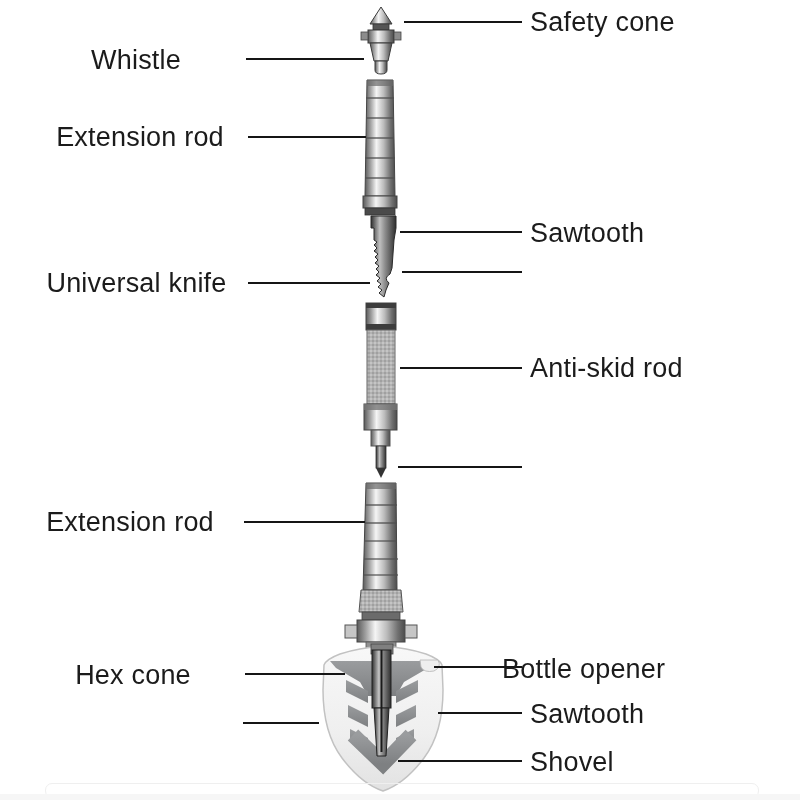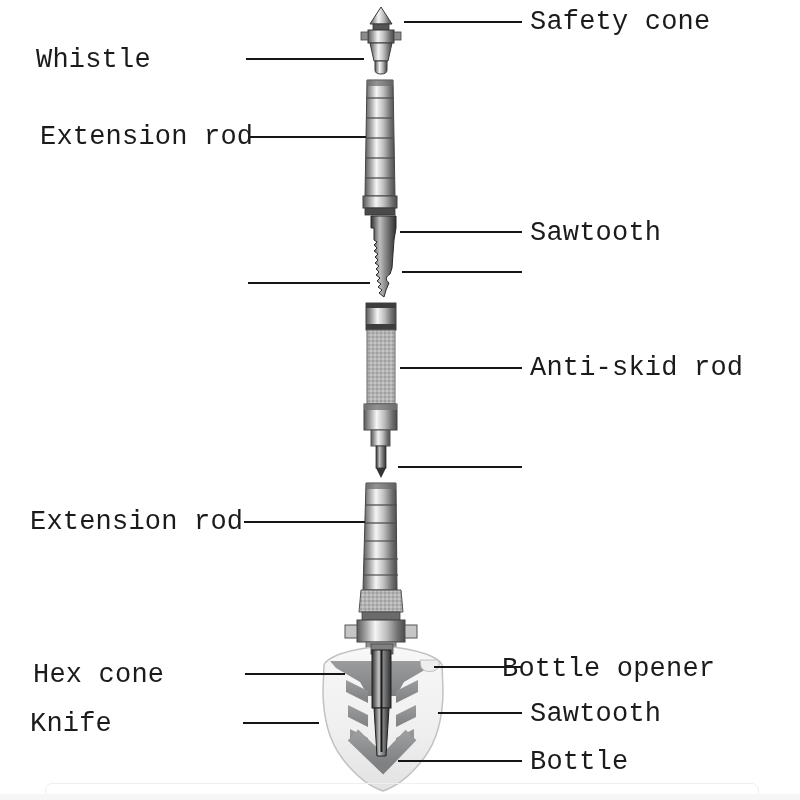--- a/index.html
+++ b/index.html
@@ -3,23 +3,23 @@
 <meta charset="utf-8">
 <style>
   html,body{margin:0;padding:0;}
   body{
     width:800px;height:800px;background:#ffffff;overflow:hidden;
     font-family:"Liberation Sans","DejaVu Sans",sans-serif;
   }
   .stage{position:relative;width:800px;height:800px;background:#ffffff;}
   .lbl{
     position:absolute;font-size:27px;line-height:32px;color:#1b1b1b;
-    letter-spacing:0.2px;white-space:nowrap;font-family:Liberation Mono, monospace;
+    letter-spacing:0.2px;white-space:nowrap;
   }
-  .lbl.left{text-align:left;}
+  .lbl.left{text-align:center;}
   .lbl.right{text-align:left;}
   .leader{position:absolute;height:2px;background:#151515;}
   .tool-svg{position:absolute;left:0;top:0;}
   .photo-edge{
     position:absolute;left:45px;top:783px;width:712px;height:13px;
     border:1px solid #efefef;border-radius:7px;
   }
   .bottom-strip{
     position:absolute;left:0;top:794px;width:800px;height:6px;background:#f6f6f6;
   }
@@ -174,26 +174,26 @@
   <div class="leader" style="left:400px;top:231px;width:122px"></div>
   <div class="leader" style="left:402px;top:271px;width:120px"></div>
   <div class="leader" style="left:400px;top:367px;width:122px"></div>
   <div class="leader" style="left:398px;top:466px;width:124px"></div>
   <div class="leader" style="left:434px;top:666px;width:88px"></div>
   <div class="leader" style="left:438px;top:712px;width:84px"></div>
   <div class="leader" style="left:398px;top:760px;width:124px"></div>
 
   <div class="lbl left" style="left:36px;top:44px;width:200px">Whistle</div>
   <div class="lbl left" style="left:40px;top:121px;width:200px">Extension rod</div>
+  <div class="lbl left" style="left:33px;top:267px;width:207px">Universal knife</div>
   <div class="lbl left" style="left:30px;top:506px;width:200px">Extension rod</div>
   <div class="lbl left" style="left:33px;top:659px;width:200px">Hex cone</div>
-  <div class="lbl left" style="left:30px;top:708px;width:200px">Knife</div>
 
   <div class="lbl right" style="left:530px;top:6px">Safety cone</div>
   <div class="lbl right" style="left:530px;top:217px">Sawtooth</div>
   <div class="lbl right" style="left:530px;top:352px">Anti-skid rod</div>
   <div class="lbl right" style="left:502px;top:653px">Bottle opener</div>
   <div class="lbl right" style="left:530px;top:698px">Sawtooth</div>
-  <div class="lbl right" style="left:530px;top:746px">Bottle</div>
+  <div class="lbl right" style="left:530px;top:746px">Shovel</div>
 
   <div class="photo-edge"></div>
   <div class="bottom-strip"></div>
 </div>
 
 </body></html>

